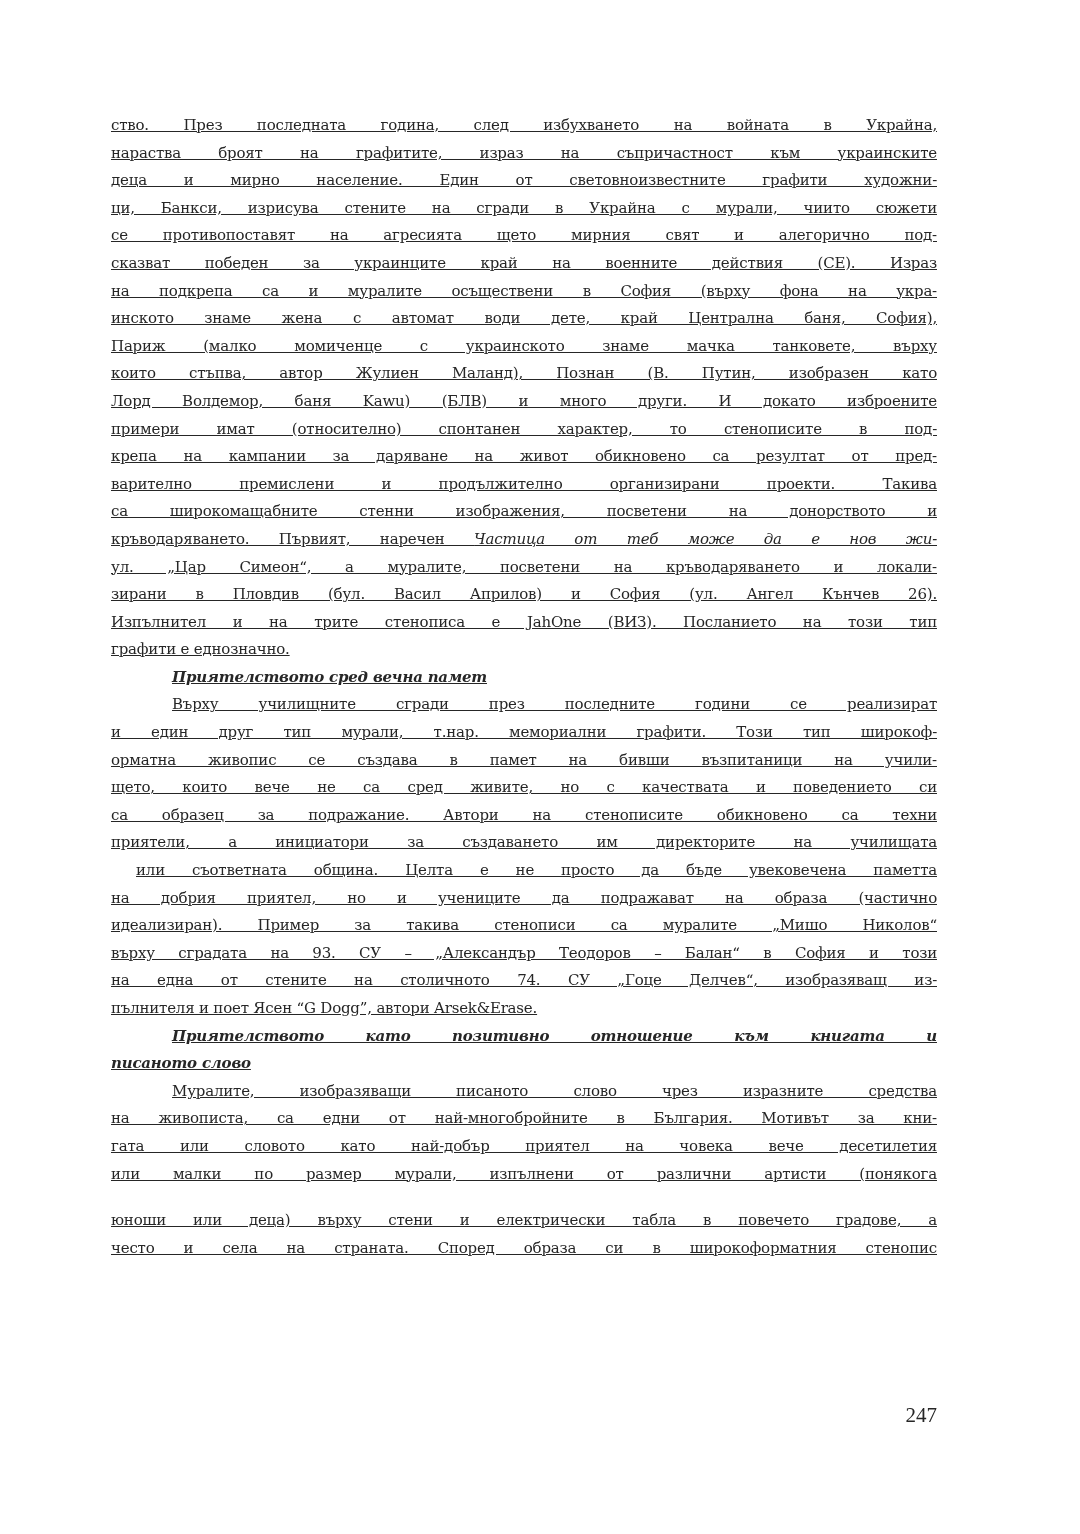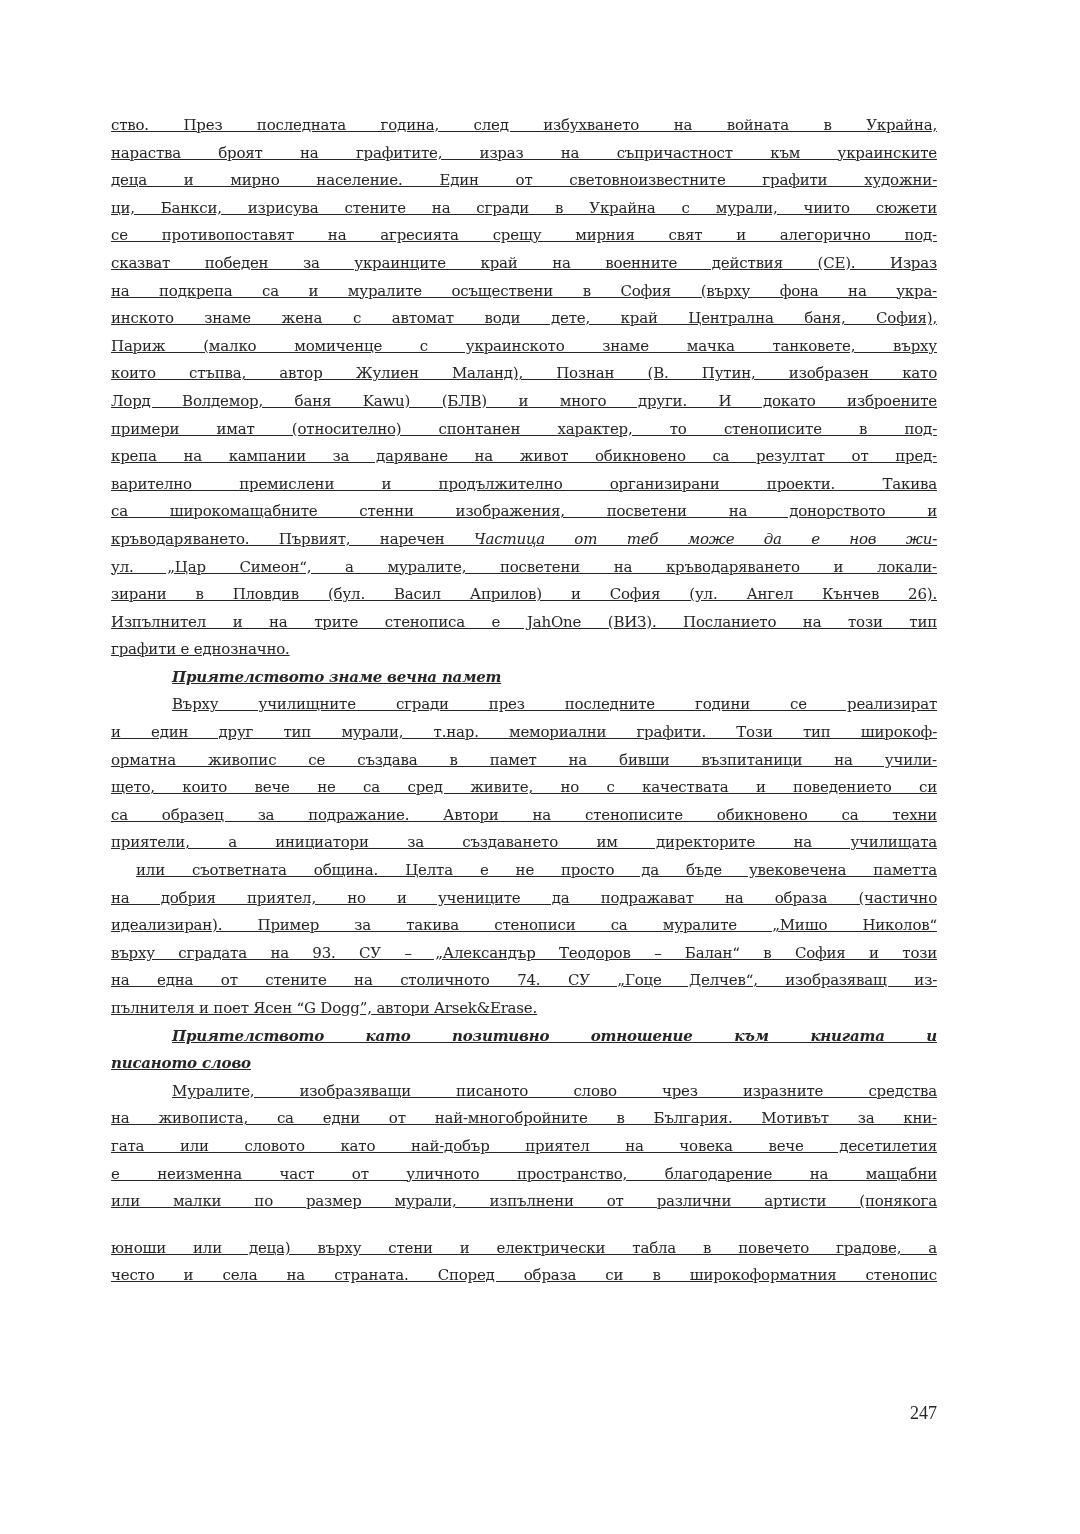--- a/index.html
+++ b/index.html
@@ -46,54 +46,54 @@
   .it {
     font-style: italic;
   }
   .page-number {
     position: absolute;
     left: 890px;
     top: 1403px;
     width: 47px;
     text-align: right;
     font-family: "Liberation Serif", "DejaVu Serif", serif;
-    font-size: 18px;
+    font-size: 21px;
     color: #262626;
   }
 </style>
 </head>
 <body>
 
 <div class="page">
 
   <div>
     <span class="line" style="white-space: normal; display: block; height: 27.6px; overflow: hidden;">ство. През последната година, след избухването на войната в Украйна,</span>
     <span class="line" style="white-space: normal; display: block; height: 27.6px; overflow: hidden;">нараства броят на графитите, израз на съпричастност към украинските</span>
     <span class="line" style="white-space: normal; display: block; height: 27.6px; overflow: hidden;">деца и мирно население. Един от световноизвестните графити художни-</span>
     <span class="line" style="white-space: normal; display: block; height: 27.6px; overflow: hidden;">ци, Банкси, изрисува стените на сгради в Украйна с мурали, чиито сюжети</span>
-    <span class="line" style="white-space: normal; display: block; height: 27.6px; overflow: hidden;">се противопоставят на агресията срещу мирния свят и алегорично под-</span>
+    <span class="line" style="white-space: normal; display: block; height: 27.6px; overflow: hidden;">се противопоставят на агресията щето мирния свят и алегорично под-</span>
     <span class="line" style="white-space: normal; display: block; height: 27.6px; overflow: hidden;">сказват победен за украинците край на военните действия (СЕ). Израз</span>
     <span class="line" style="white-space: normal; display: block; height: 27.6px; overflow: hidden;">на подкрепа са и муралите осъществени в София (върху фона на укра-</span>
     <span class="line" style="white-space: normal; display: block; height: 27.6px; overflow: hidden;">инското знаме жена с автомат води дете, край Централна баня, София),</span>
     <span class="line" style="white-space: normal; display: block; height: 27.6px; overflow: hidden;">Париж (малко момиченце с украинското знаме мачка танковете, върху</span>
     <span class="line" style="white-space: normal; display: block; height: 27.6px; overflow: hidden;">които стъпва, автор Жулиен Маланд), Познан (В. Путин, изобразен като</span>
     <span class="line" style="white-space: normal; display: block; height: 27.6px; overflow: hidden;">Лорд Волдемор, баня Kawu) (БЛВ) и много други. И докато изброените</span>
     <span class="line" style="white-space: normal; display: block; height: 27.6px; overflow: hidden;">примери имат (относително) спонтанен характер, то стенописите в под-</span>
     <span class="line" style="white-space: normal; display: block; height: 27.6px; overflow: hidden;">крепа на кампании за даряване на живот обикновено са резултат от пред-</span>
     <span class="line" style="white-space: normal; display: block; height: 27.6px; overflow: hidden;">варително премислени и продължително организирани проекти. Такива</span>
     <span class="line" style="white-space: normal; display: block; height: 27.6px; overflow: hidden;">са широкомащабните стенни изображения, посветени на донорството и</span>
     <span class="line" style="white-space: normal; display: block; height: 27.6px; overflow: hidden;"><span>кръводаряването. Първият, наречен </span><span class="it">Частица от теб може да е нов жи-</span></span>
     <span class="line" style="white-space: normal; display: block; height: 27.6px; overflow: hidden;">ул. „Цар Симеон“, а муралите, посветени на кръводаряването и локали-</span>
     <span class="line" style="white-space: normal; display: block; height: 27.6px; overflow: hidden;">зирани в Пловдив (бул. Васил Априлов) и София (ул. Ангел Кънчев 26).</span>
     <span class="line" style="white-space: normal; display: block; height: 27.6px; overflow: hidden;">Изпълнител и на трите стенописа е JahOne (ВИЗ). Посланието на този тип</span>
     <span class="line last" style="white-space: normal; display: block; height: 27.6px; overflow: hidden;">графити е еднозначно.</span>
   </div>
 
   <div>
-    <span class="line indent last heading" style="white-space: normal; display: block; height: 27.6px; overflow: hidden;">Приятелството знаме вечна памет</span>
+    <span class="line indent last heading" style="white-space: normal; display: block; height: 27.6px; overflow: hidden;">Приятелството сред вечна памет</span>
   </div>
 
   <div>
     <span class="line indent" style="white-space: normal; display: block; height: 27.6px; overflow: hidden;">Върху училищните сгради през последните години се реализират</span>
     <span class="line" style="white-space: normal; display: block; height: 27.6px; overflow: hidden;">и един друг тип мурали, т.нар. мемориални графити. Този тип широкоф-</span>
     <span class="line" style="white-space: normal; display: block; height: 27.6px; overflow: hidden;">орматна живопис се създава в памет на бивши възпитаници на учили-</span>
     <span class="line" style="white-space: normal; display: block; height: 27.6px; overflow: hidden;">щето, които вече не са сред живите, но с качествата и поведението си</span>
     <span class="line" style="white-space: normal; display: block; height: 27.6px; overflow: hidden;">са образец за подражание. Автори на стенописите обикновено са техни</span>
     <span class="line" style="white-space: normal; display: block; height: 27.6px; overflow: hidden;">приятели, а инициатори за създаването им директорите на училищата</span>
     <span class="line" style="white-space: normal; display: block; height: 27.6px; overflow: hidden; margin-left: 25px;">или съответната община. Целта е не просто да бъде увековечена паметта</span>
@@ -106,20 +106,19 @@
 
   <div>
     <span class="line indent heading" style="white-space: normal; display: block; height: 27.6px; overflow: hidden;">Приятелството като позитивно отношение към книгата и</span>
     <span class="line last heading" style="white-space: normal; display: block; height: 27.6px; overflow: hidden;">писаното слово</span>
   </div>
 
   <div>
     <span class="line indent" style="white-space: normal; display: block; height: 27.6px; overflow: hidden;">Муралите, изобразяващи писаното слово чрез изразните средства</span>
     <span class="line" style="white-space: normal; display: block; height: 27.6px; overflow: hidden;">на живописта, са едни от най-многобройните в България. Мотивът за кни-</span>
     <span class="line" style="white-space: normal; display: block; height: 27.6px; overflow: hidden;">гата или словото като най-добър приятел на човека вече десетилетия</span>
-    <span class="line" style="white-space: normal; display: block; height: 27.6px; overflow: hidden;">е неизменна част от уличното пространство, благодарение на мащабни</span>
     <span class="line" style="white-space: normal; display: block; height: 27.6px; overflow: hidden;">или малки по размер мурали, изпълнени от различни артисти (понякога</span>
     <span class="line" style="white-space: normal; display: block; height: 27.6px; overflow: hidden; margin-top: 19px;">юноши или деца) върху стени и електрически табла в повечето градове, а</span>
     <span class="line" style="white-space: normal; display: block; height: 27.6px; overflow: hidden;">често и села на страната. Според образа си в широкоформатния стенопис</span>
   </div>
 </div>
 
 <div class="page-number">247</div>
 
 </body></html>

